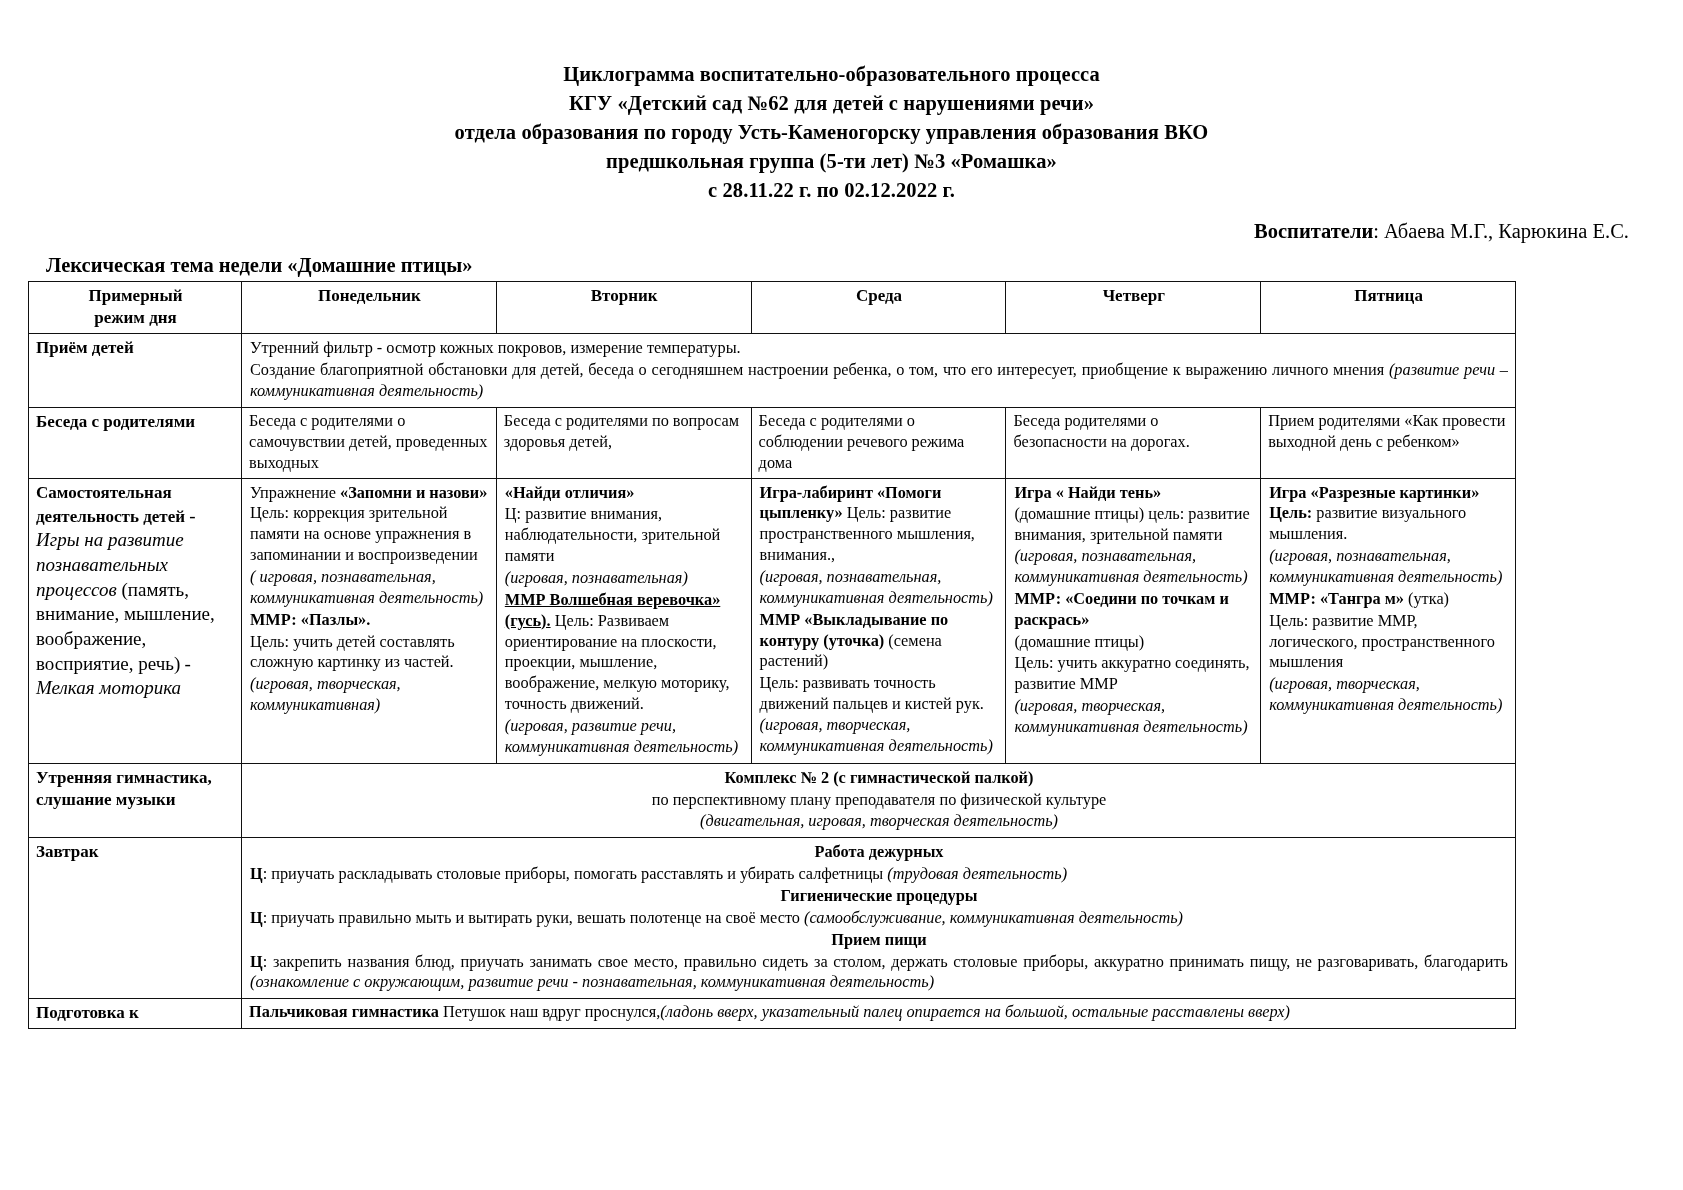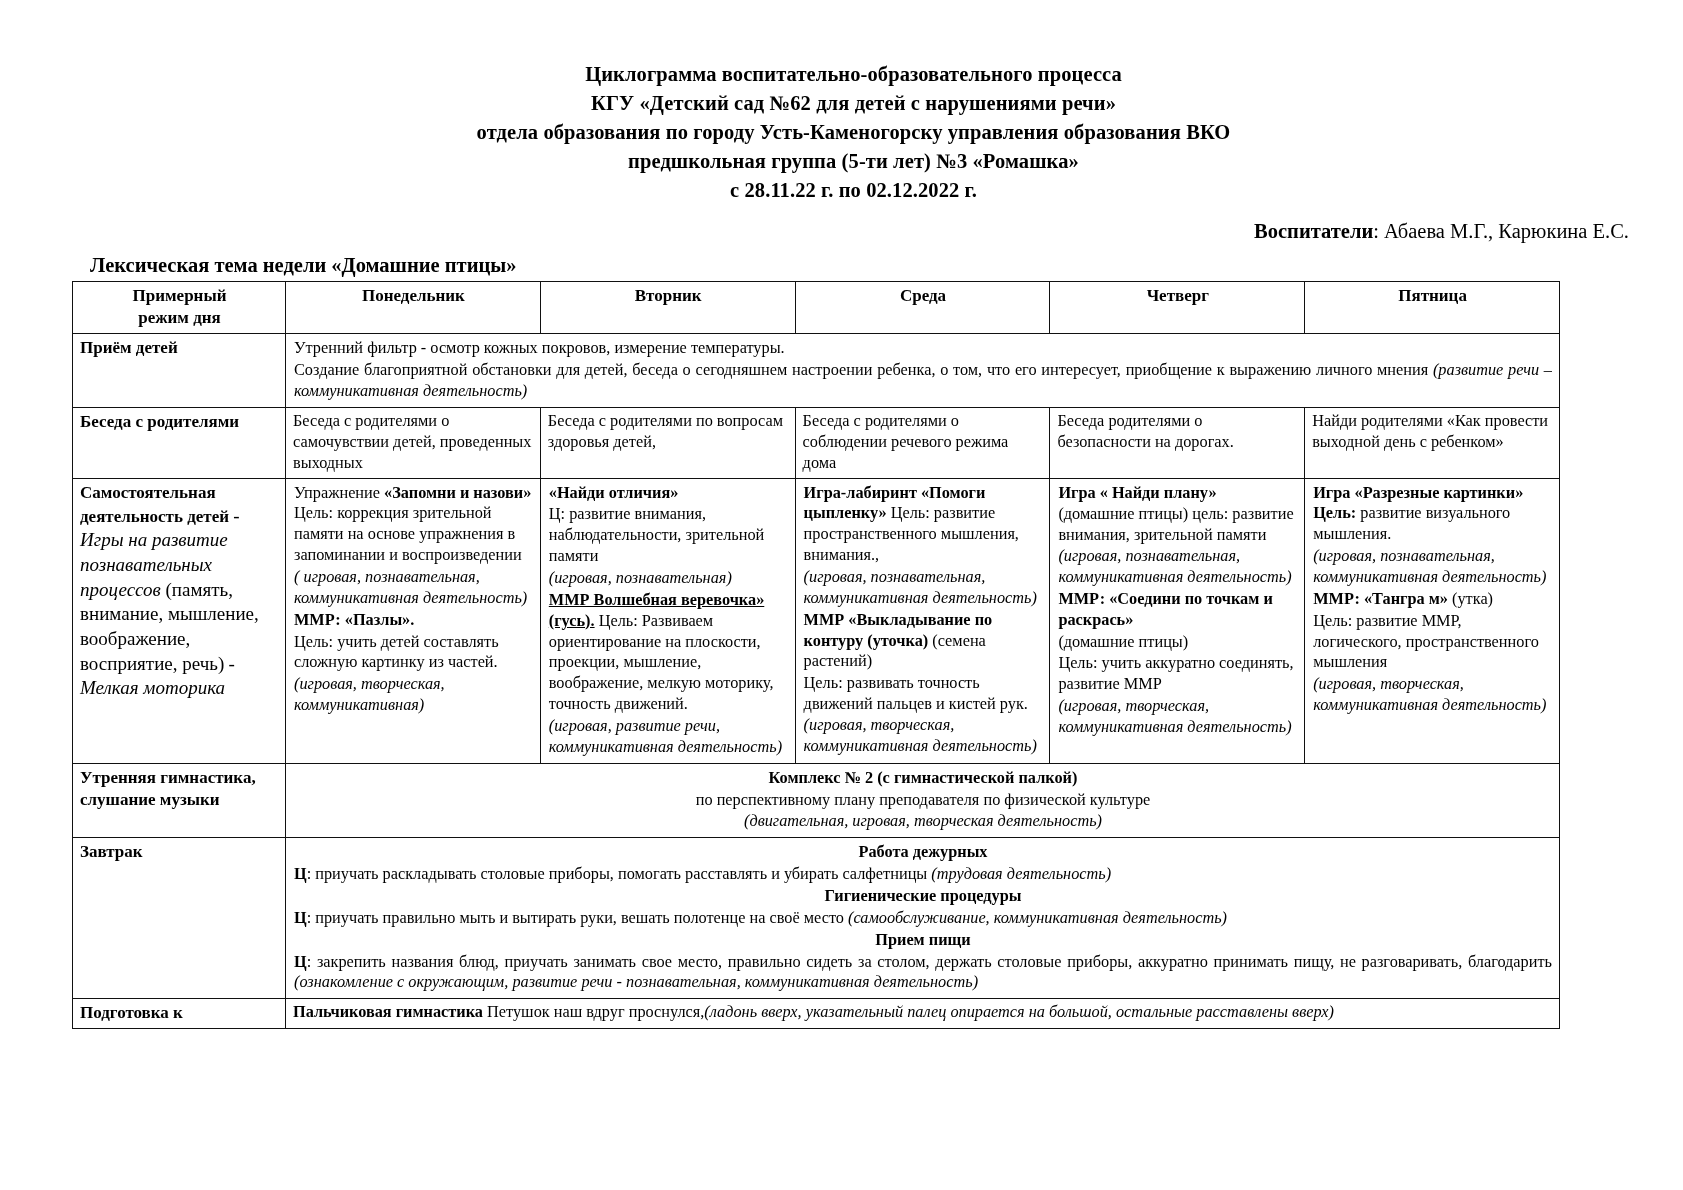--- a/index.html
+++ b/index.html
@@ -13,21 +13,21 @@
     min-height: 1190px;
     font-family: "Liberation Serif", "DejaVu Serif", serif;
     color: #000000;
     -webkit-font-smoothing: antialiased;
   }
   .page {
     position: relative;
     width: 1683px;
     min-height: 1190px;
     box-sizing: border-box;
-    padding: 60px 48px 10px 72px;
+    padding: 60px 48px 10px 28px;
   }
 
   
   .doc-header {
     text-align: center;
     font-weight: bold;
     font-size: 20.5px;
     line-height: 1.42;
     letter-spacing: .1px;
   }
@@ -156,21 +156,21 @@
           </div>
         </td>
       </tr>
 
       <tr>
         <td class="regime">Беседа с родителями</td>
         <td>Беседа с родителями о самочувствии детей, проведенных выходных</td>
         <td>Беседа с родителями по вопросам здоровья детей,</td>
         <td>Беседа с родителями о соблюдении речевого режима дома</td>
         <td>Беседа  родителями о безопасности на дорогах.</td>
-        <td>Найди  родителями «Как провести выходной день с ребенком»</td>
+        <td>Прием  родителями «Как провести выходной день с ребенком»</td>
       </tr>
 
       <tr>
         <td class="regime">
           <span>Самостоятельная деятельность детей</span>
           <span class="sub i">- Игры на развитие познавательных процессов</span><span class="sub"> (память, внимание, мышление, воображение, восприятие, речь)</span>
           <span class="sub i">- Мелкая моторика</span>
         </td>
 
         <td>
@@ -197,21 +197,21 @@
           <div class="cell-block">
             <p class="tl"><span class="b">Игра-лабиринт «Помоги цыпленку»</span><span> Цель: развитие пространственного мышления, внимания.,</span></p>
             <p class="tl i">(игровая, познавательная, коммуникативная деятельность)</p>
             <p class="tl"><span class="b">ММР «Выкладывание по контуру (уточка)</span><span> (семена растений)</span></p>
             <p class="tl"><span>Цель</span><span>: развивать точность движений пальцев и кистей рук. </span><span class="i">(игровая, творческая, коммуникативная деятельность)</span></p>
           </div>
         </td>
 
         <td>
           <div class="cell-block">
-            <p class="tl b">Игра « Найди плану»</p>
+            <p class="tl b">Игра « Найди тень»</p>
             <p class="tl"><span>(домашние птицы) цель: развитие внимания, зрительной памяти </span><span class="i">(игровая, познавательная, коммуникативная деятельность)</span></p>
             <p class="tl b">ММР:  «Соедини  по точкам и раскрась»</p>
             <p class="tl">(домашние птицы)</p>
             <p class="tl">Цель: учить аккуратно соединять, развитие ММР</p>
             <p class="tl i">(игровая, творческая, коммуникативная деятельность)</p>
           </div>
         </td>
 
         <td>
           <div class="cell-block">

